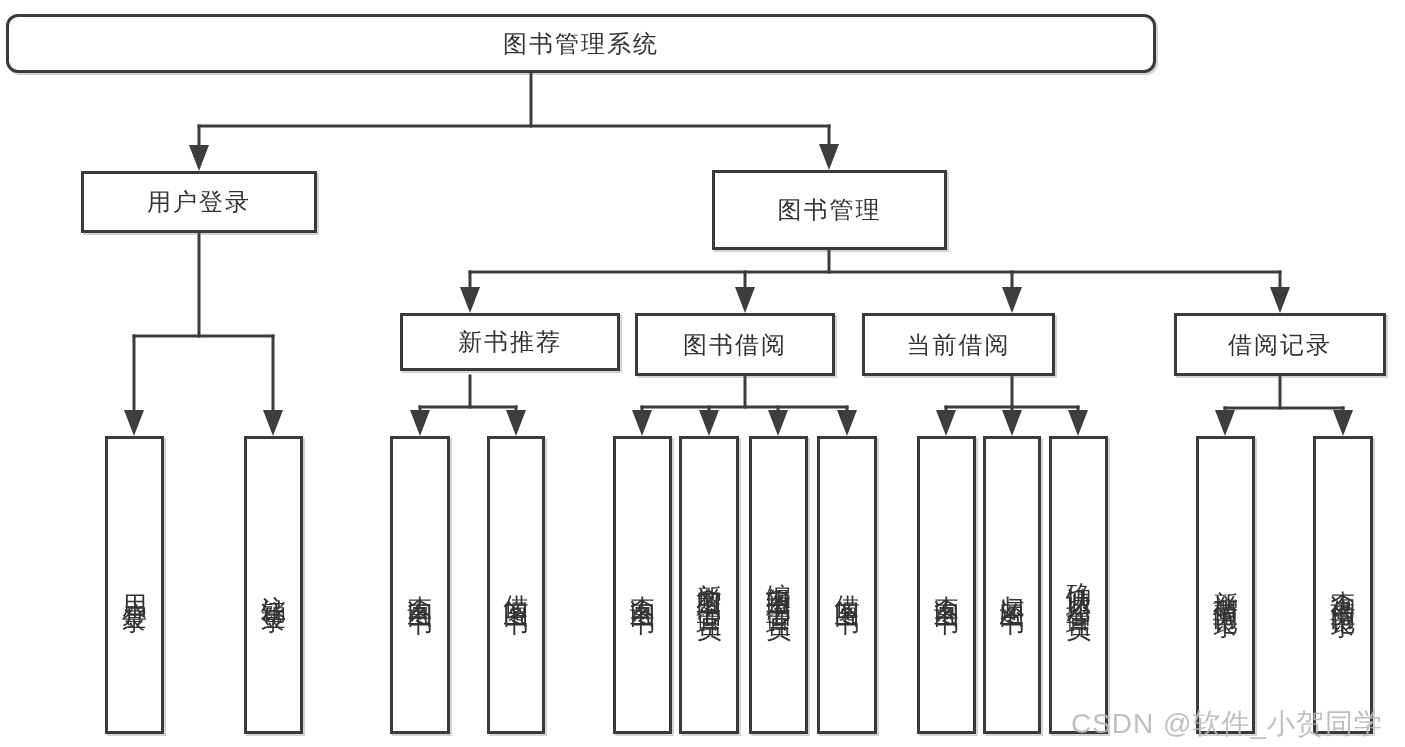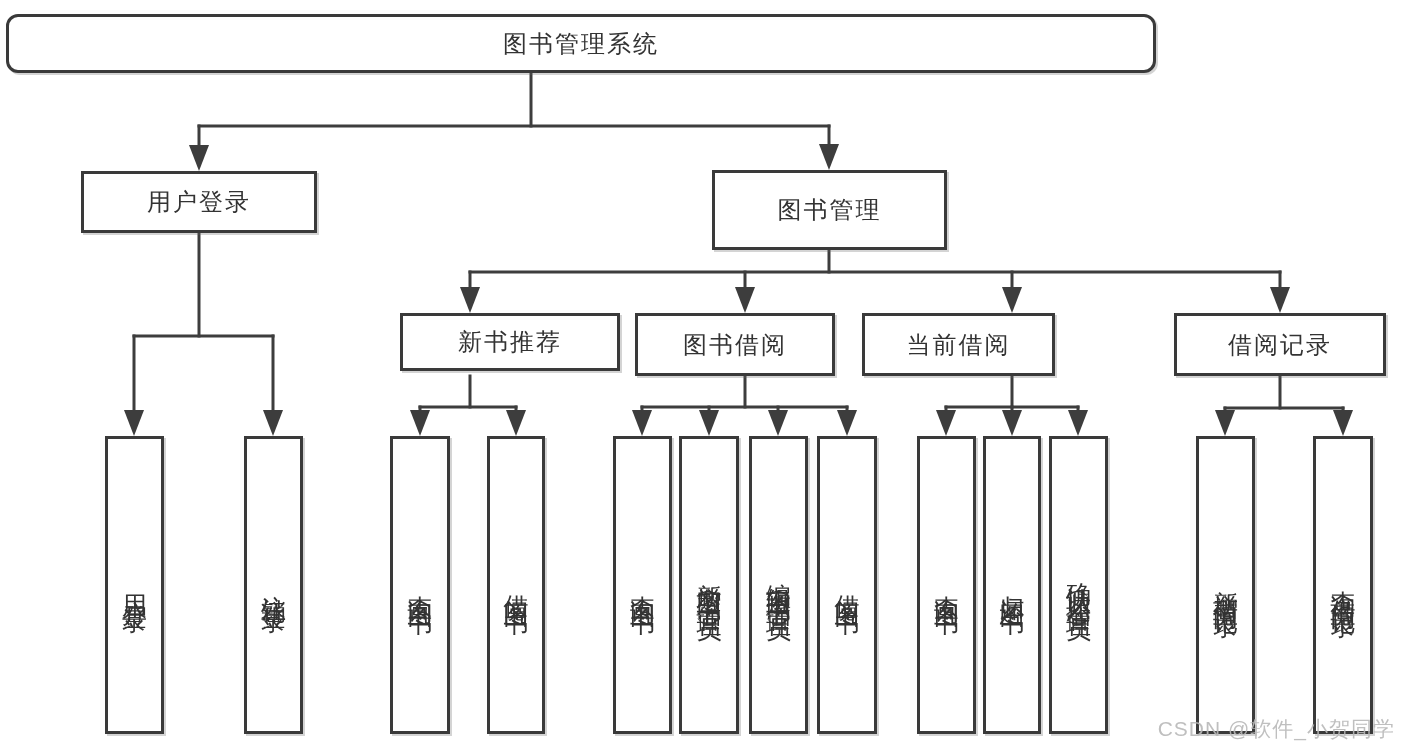--- a/index.html
+++ b/index.html
@@ -27,22 +27,22 @@
   .node .lbl{color:var(--text);white-space:nowrap;}
   .node.horiz .lbl{font-size:24px;letter-spacing:2px;}
   .node.vert .lbl{
     writing-mode:vertical-rl;
     text-orientation:mixed;
     font-size:25px;
     letter-spacing:5px;
     line-height:1;
   }
   .watermark{
-    position:absolute;right:10px;bottom:4px;
-    font-size:21px;color:var(--wm);
+    position:absolute;right:22px;bottom:4px;
+    font-size:28px;color:var(--wm);
     letter-spacing:1px;opacity:.9;
   }
 </style>
 </head>
 <body>
 
 <div class="stage">
   <svg id="conn" width="1405" height="747">
       <line x1="531" y1="73" x2="531" y2="126" stroke="#3d3d3d" stroke-width="3" stroke-linecap="square"></line>
       <line x1="199" y1="126" x2="829" y2="126" stroke="#3d3d3d" stroke-width="3" stroke-linecap="square"></line>

